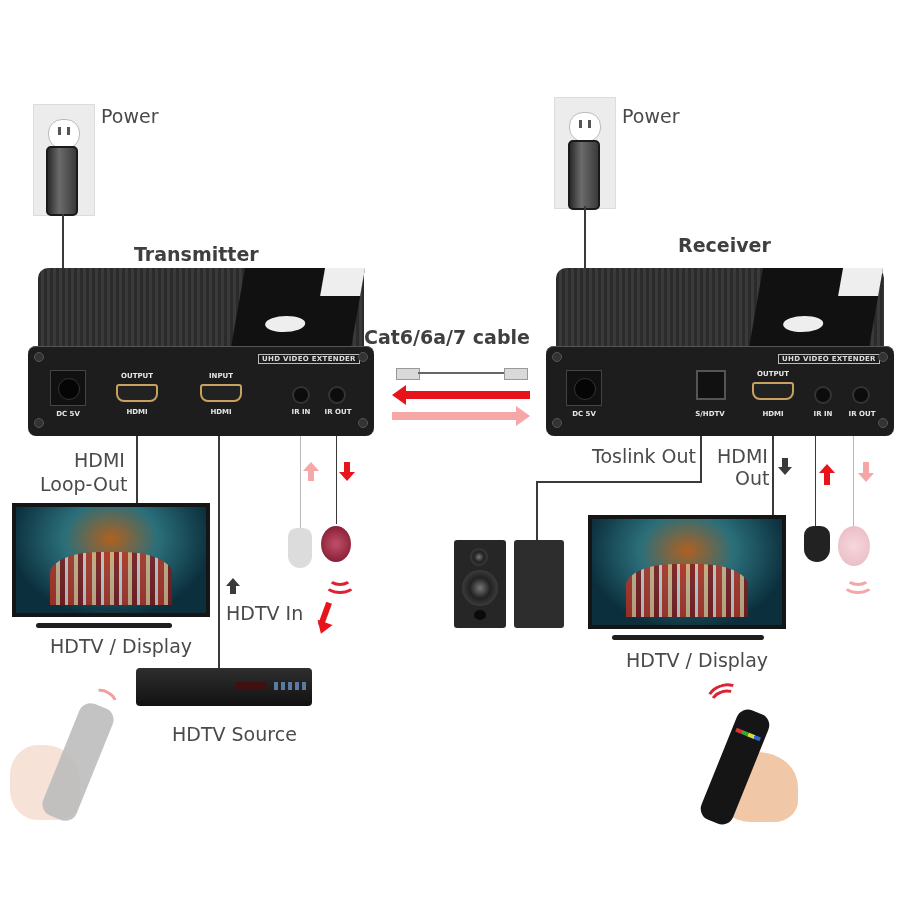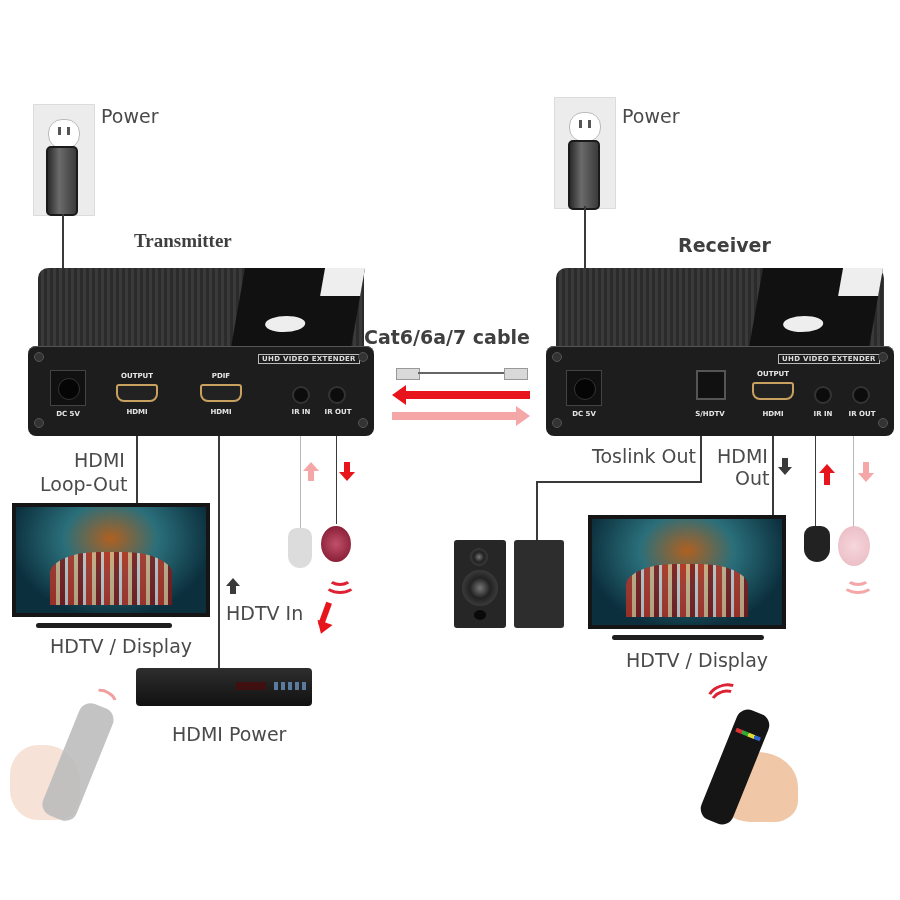--- a/index.html
+++ b/index.html
@@ -53,21 +53,21 @@
 </style>
 </head>
 <body>
 
 <div class="outlet" style="left:33px;top:104px;">
   <div class="face"></div>
 </div>
 <div class="adapter" style="left:46px;top:146px;"></div>
 <div class="lbl" style="left:101px;top:106px;">Power</div>
 <div class="line" style="left:62px;top:214px;width:2px;height:140px;"></div>
-<div class="title" style="left:134px;top:230px;font-family:Liberation Serif, serif;">Transmitter</div>
+<div class="title" style="left:134px;top:243px;">Transmitter</div>
 
 <div class="device" style="left:28px;top:268px;width:346px;height:170px;">
   <div class="dev-top">
     <div class="dev-label" style="left:200px;">
       <div class="white"></div>
         <div class="logo"></div>
     </div>
   </div>
   <div class="dev-front">
     <div class="badge" style="left:230px;">UHD VIDEO EXTENDER</div>
@@ -76,21 +76,21 @@
     <div class="screw" style="right:6px;top:6px;"></div>
     <div class="screw" style="right:6px;top:72px;"></div>
 
     <div class="dc" style="left:22px;top:24px;"></div>
     <div class="port-lbl" style="left:20px;top:64px;width:40px;">DC 5V</div>
 
     <div class="port-lbl" style="left:84px;top:26px;width:50px;">OUTPUT</div>
     <div class="hdmi" style="left:88px;top:38px;"></div>
     <div class="port-lbl" style="left:84px;top:62px;width:50px;">HDMI</div>
 
-    <div class="port-lbl" style="left:168px;top:26px;width:50px;">PDIF</div>
+    <div class="port-lbl" style="left:168px;top:26px;width:50px;">INPUT</div>
     <div class="hdmi" style="left:172px;top:38px;"></div>
     <div class="port-lbl" style="left:168px;top:62px;width:50px;">HDMI</div>
 
     <div class="jack" style="left:264px;top:40px;"></div>
     <div class="port-lbl" style="left:256px;top:62px;width:34px;">IR IN</div>
     <div class="jack" style="left:300px;top:40px;"></div>
     <div class="port-lbl" style="left:290px;top:62px;width:40px;">IR OUT</div>
   </div>
 </div>
 
@@ -121,21 +121,21 @@
 <div class="ir-eye" style="left:321px;top:526px;width:30px;height:36px;background:radial-gradient(circle,#c0506a,#7a1028);"></div>
 <div class="waves" style="left:328px;top:570px;width:18px;height:10px;transform:rotate(180deg);"></div>
 <div class="waves" style="left:324px;top:574px;width:26px;height:14px;transform:rotate(180deg);"></div>
 <div class="abs" style="left:322px;top:602px;width:6px;height:24px;background:#e8141c;transform:rotate(20deg);"></div>
 <div class="v-arrow" style="left:315px;top:622px;border-left:8px solid transparent;border-right:8px solid transparent;border-top:12px solid #e8141c;transform:rotate(20deg);"></div>
 
 <div class="dvd" style="left:136px;top:668px;width:176px;height:38px;">
   <div class="abs" style="left:100px;top:14px;width:30px;height:8px;background:#401010;"></div>
   <div class="abs" style="left:138px;top:14px;width:32px;height:8px;background:repeating-linear-gradient(90deg,#5a7aa0 0 4px,transparent 4px 7px);"></div>
 </div>
-<div class="lbl" style="left:172px;top:724px;">HDMI Power</div>
+<div class="lbl" style="left:172px;top:724px;">HDTV Source</div>
 
 <div class="hand" style="left:10px;top:745px;width:70px;height:75px;background:#f6e2d6;"></div>
 <div class="remote" style="left:60px;top:702px;width:36px;height:120px;background:#bdbdbd;opacity:.9;"></div>
 <div class="waves" style="left:90px;top:690px;width:22px;height:14px;border-color:#f0a0a0 transparent transparent transparent;transform:rotate(30deg);"></div>
 
 <div class="title" style="left:364px;top:326px;">Cat6/6a/7 cable</div>
 <div class="abs" style="left:396px;top:368px;width:130px;height:10px;">
   <div class="abs" style="left:0;top:0;width:22px;height:10px;background:#d9d9d9;border:1px solid #999;"></div>
   <div class="abs" style="left:22px;top:4px;width:86px;height:2px;background:#666;"></div>
   <div class="abs" style="left:108px;top:0;width:22px;height:10px;background:#d9d9d9;border:1px solid #999;"></div>

